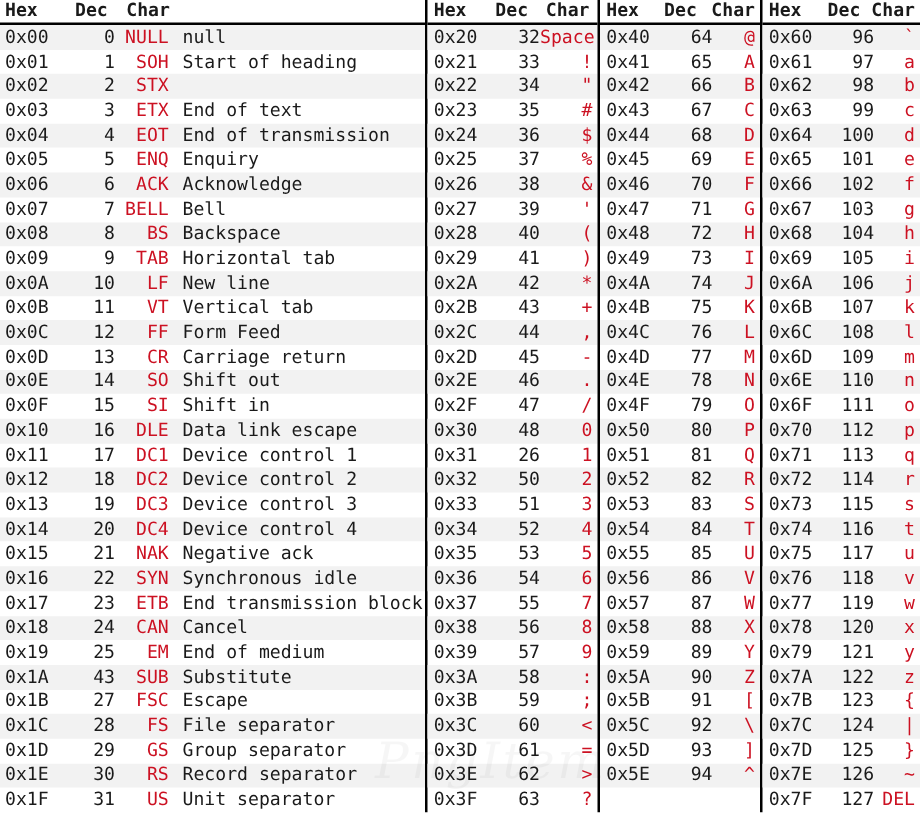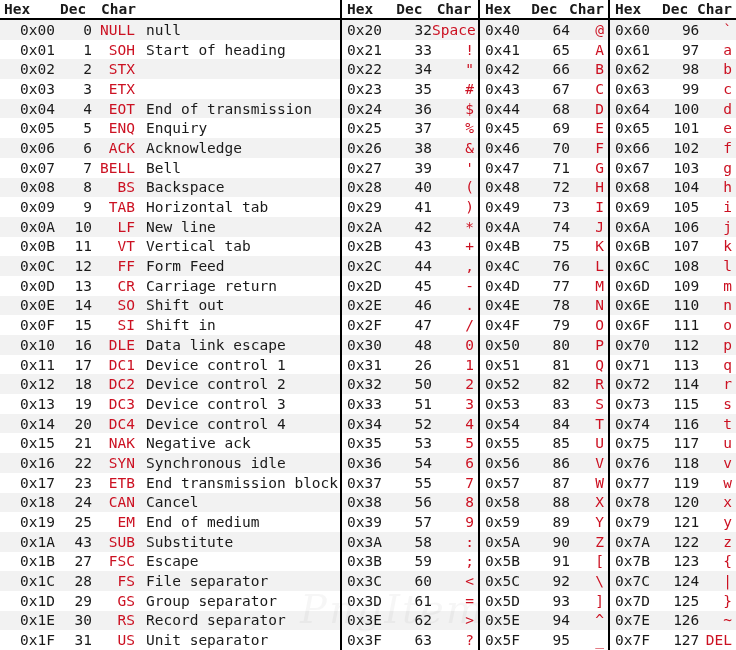--- a/index.html
+++ b/index.html
@@ -48,21 +48,21 @@
     white-space: nowrap;
   }
   .row.shade { background: #f2f2f2; }
 
   .c-hex  { text-align: left;  }
   .c-dec  { text-align: right; }
   .c-char { text-align: right; color: #cc1122; }
   .c-desc { text-align: left; padding-left: 8px; }
 
   
-  .blk-0 .c-hex  { width: 56px; padding-left: 20px; }
+  .blk-0 .c-hex  { width: 56px; padding-left: 4px; }
   .blk-0 .c-dec  { width: 36px; }
   .blk-0 .c-char { width: 46px; padding-right: 3px; }
   .blk-0 .c-desc { width: 198px; }
   .blk-0 .hdr .c-hex  { width: 56px; padding-left: 4px; }
   .blk-0 .hdr .c-dec  { width: 40px; text-align: left; padding-left: 4px;}
   .blk-0 .hdr .c-char { width: 60px; text-align: left; padding-left: 5px; color: #1a1a1a; }
 
   
   .blk-1 .c-hex, .blk-2 .c-hex, .blk-3 .c-hex { width: 56px; padding-left: 5px; }
   .blk-1 .c-dec  { width: 34px; }
@@ -117,20 +117,21 @@
       </div>
       <div class="row shade">
         <span class="c-hex">0x02</span>
         <span class="c-dec">2</span>
         <span class="c-char">STX</span>
       </div>
       <div class="row">
         <span class="c-hex">0x03</span>
         <span class="c-dec">3</span>
         <span class="c-char">ETX</span>
+        <span class="c-desc">End of text</span>
       </div>
       <div class="row shade">
         <span class="c-hex">0x04</span>
         <span class="c-dec">4</span>
         <span class="c-char">EOT</span>
         <span class="c-desc">End of transmission</span>
       </div>
       <div class="row">
         <span class="c-hex">0x05</span>
         <span class="c-dec">5</span>
@@ -615,25 +616,20 @@
       <div class="row">
         <span class="c-hex">0x5D</span>
         <span class="c-dec">93</span>
         <span class="c-char">]</span>
       </div>
       <div class="row shade">
         <span class="c-hex">0x5E</span>
         <span class="c-dec">94</span>
         <span class="c-char">^</span>
       </div>
-      <div class="row">
-        <span class="c-hex">0x5F</span>
-        <span class="c-dec">95</span>
-        <span class="c-char">_</span>
-      </div>
     </div>
     <div class="table-block blk-3">
       <div class="hdr">
         <span class="c-hex">Hex</span>
         <span class="c-dec">Dec</span>
         <span class="c-char">Char</span>
       </div>
       <div class="row shade">
         <span class="c-hex">0x60</span>
         <span class="c-dec">96</span>

